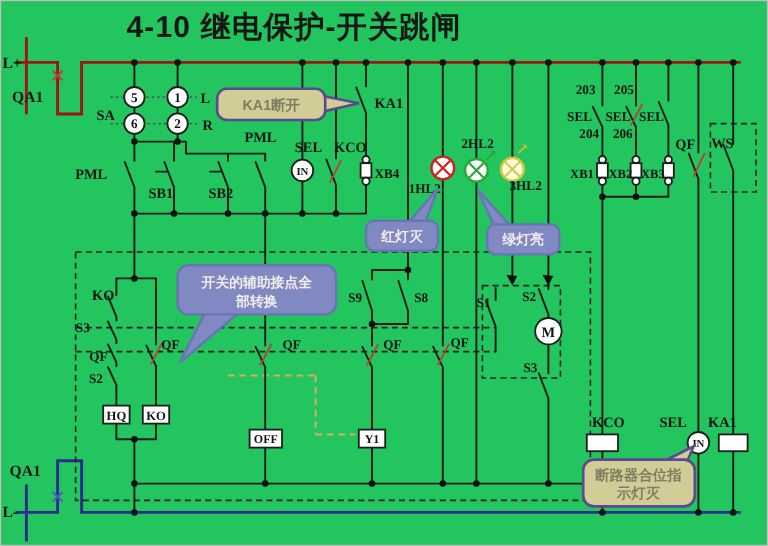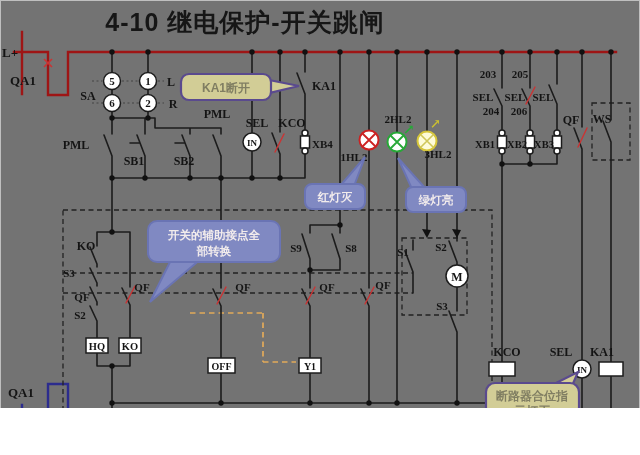--- a/index.html
+++ b/index.html
@@ -1,16 +1,16 @@
 <!DOCTYPE html>
 <html><head>
 <meta charset="utf-8">
 <style>
   html,body{margin:0;padding:0;background:#fff;}
-  .stage{position:relative;width:640px;height:408px;background:#737373;overflow:hidden;}
+  .stage{position:relative;width:640px;height:455px;background:#22c55e;overflow:hidden;}
   svg{display:block;}
   
   .w{stroke:#1c1c1c;stroke-width:1.6;fill:none;stroke-linecap:round;}
   .busr{stroke:#9e1515;stroke-width:2.4;fill:none;stroke-linecap:square;}
   .busb{stroke:#2c2c8e;stroke-width:2.4;fill:none;stroke-linecap:square;}
   .rs{stroke:#cc3333;stroke-width:1.4;fill:none;stroke-linecap:round;}
   .bx{stroke:#cc3333;stroke-width:1.6;fill:none;}
   .bxb{stroke:#5555bb;stroke-width:1.6;fill:none;}
   .dot{fill:#111;}
   .dsh{stroke:#222;stroke-width:1.3;fill:none;stroke-dasharray:5,3.5;}

